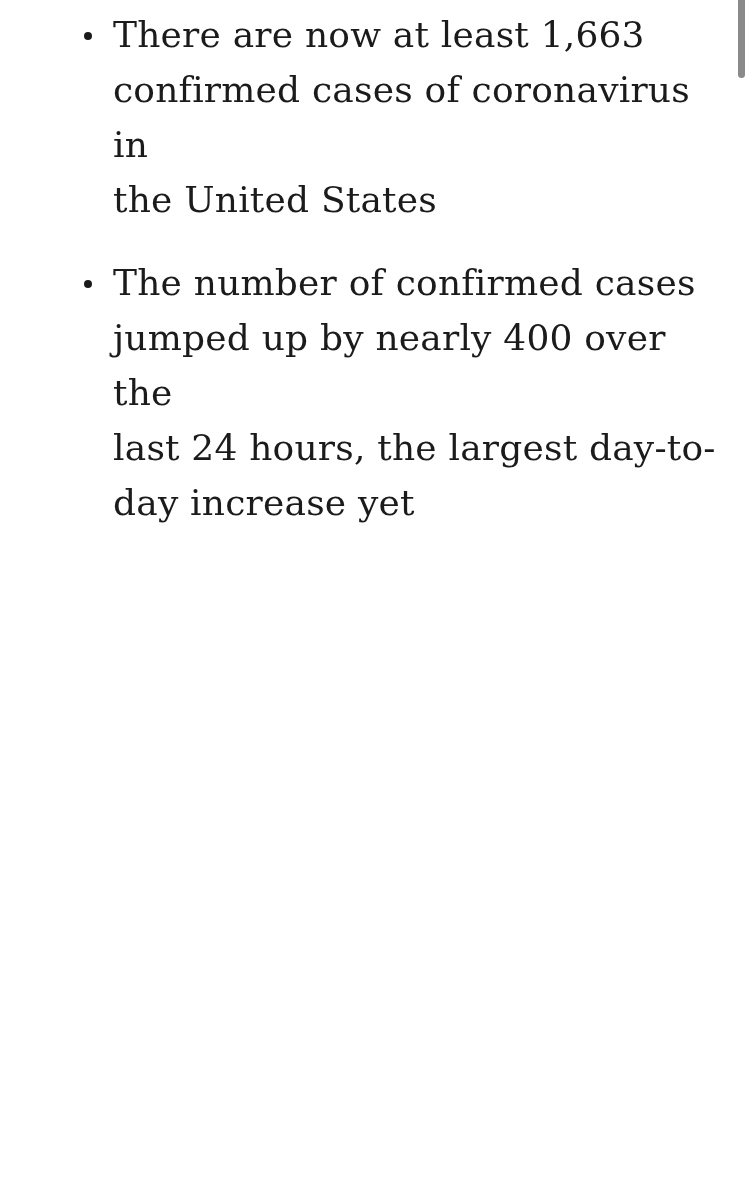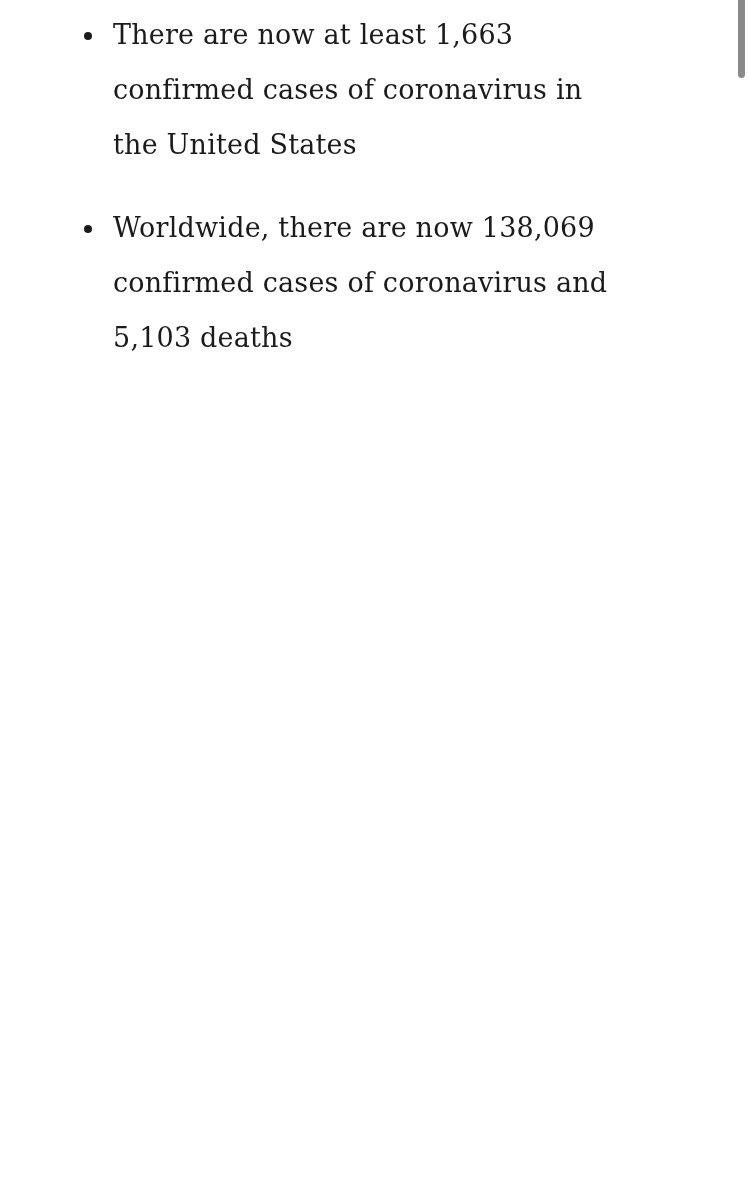--- a/index.html
+++ b/index.html
@@ -36,21 +36,21 @@
     flex: 0 0 auto;
     width: 8px;
     height: 8px;
     border-radius: 50%;
     background: #1b1b1b;
     margin-top: 25px;
     margin-right: 21px;
   }
   .bullet-text {
     white-space: pre-line;
-    font-size: 27px;
+    font-size: 36px;
     line-height: 55px;
     color: #1b1b1b;
     letter-spacing: 0.2px;
   }
   .scrollbar-thumb {
     position: absolute;
     top: -4px;
     right: 5px;
     width: 7px;
     height: 82px;
@@ -67,27 +67,28 @@
     <ul class="bullet-list">
 
       <li class="bullet-item">
         <span class="dot"></span>
         <span class="bullet-text">There are now at least 1,663
 confirmed cases of coronavirus in
 the United States</span>
       </li>
 
 
+      <li class="bullet-item">
+        <span class="dot"></span>
+        <span class="bullet-text">The number of confirmed cases
+jumped up by nearly 400 over the
+last 24 hours, the largest day-to-
+day increase yet</span>
+      </li>
 
 
-      <li class="bullet-item">
-        <span class="dot"></span>
-        <span class="bullet-text">Worldwide, there are now 138,069
-confirmed cases of coronavirus and
-5,103 deaths</span>
-      </li>
 
     </ul>
   </div>
 
   <div class="scrollbar-thumb"></div>
 
 </div>
 
 </body></html>

